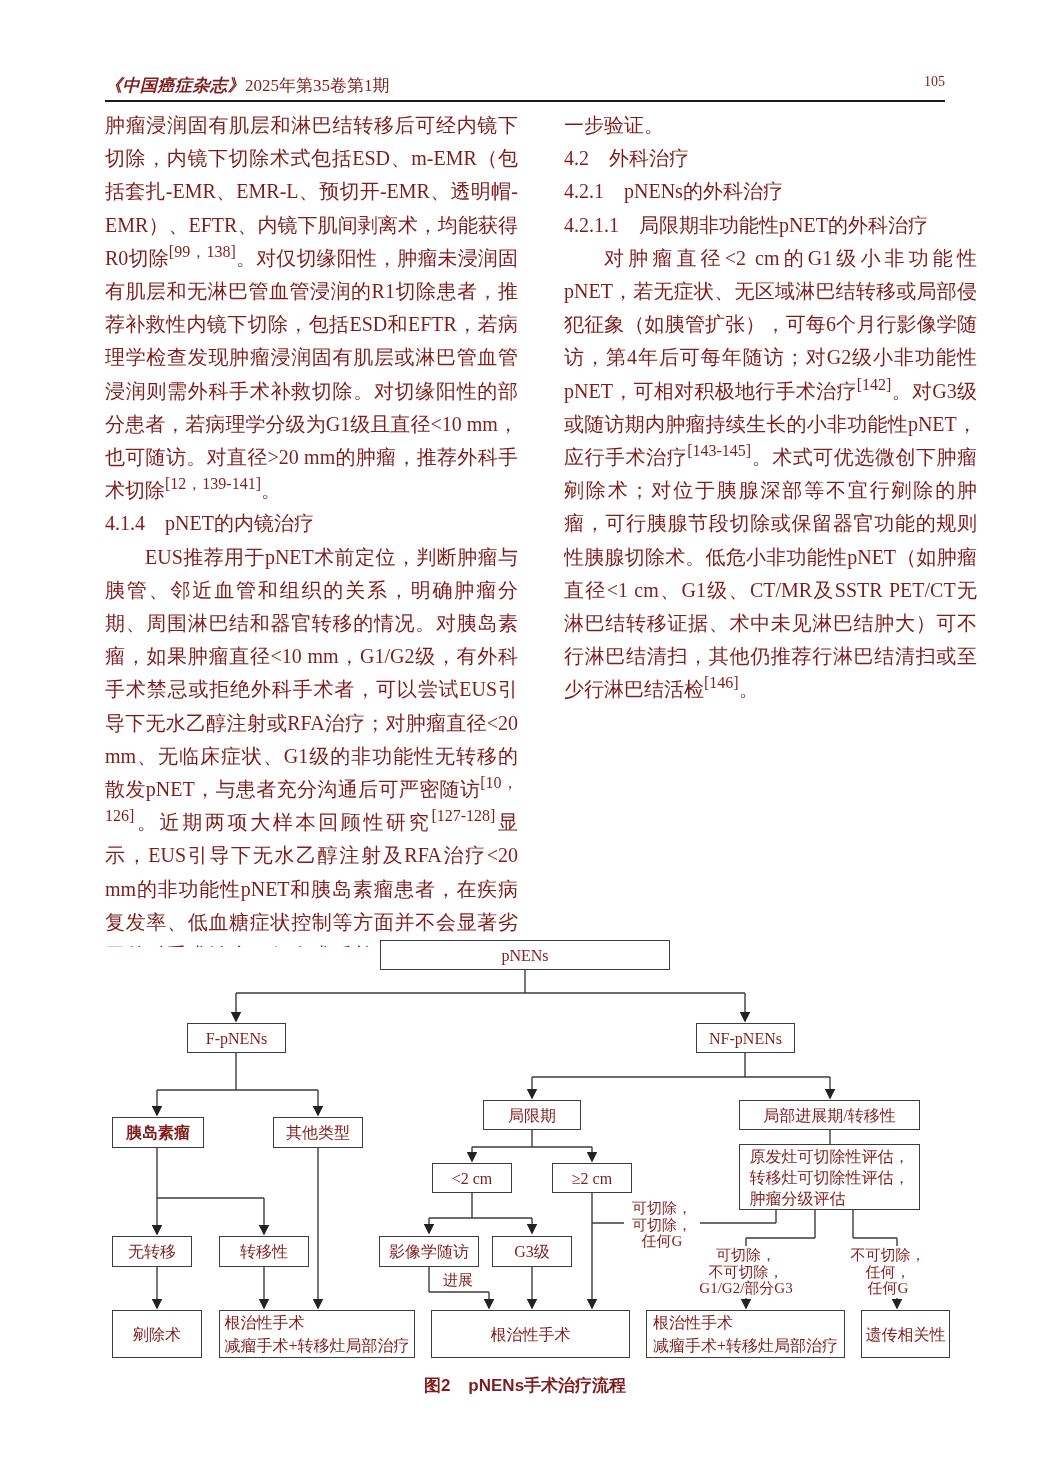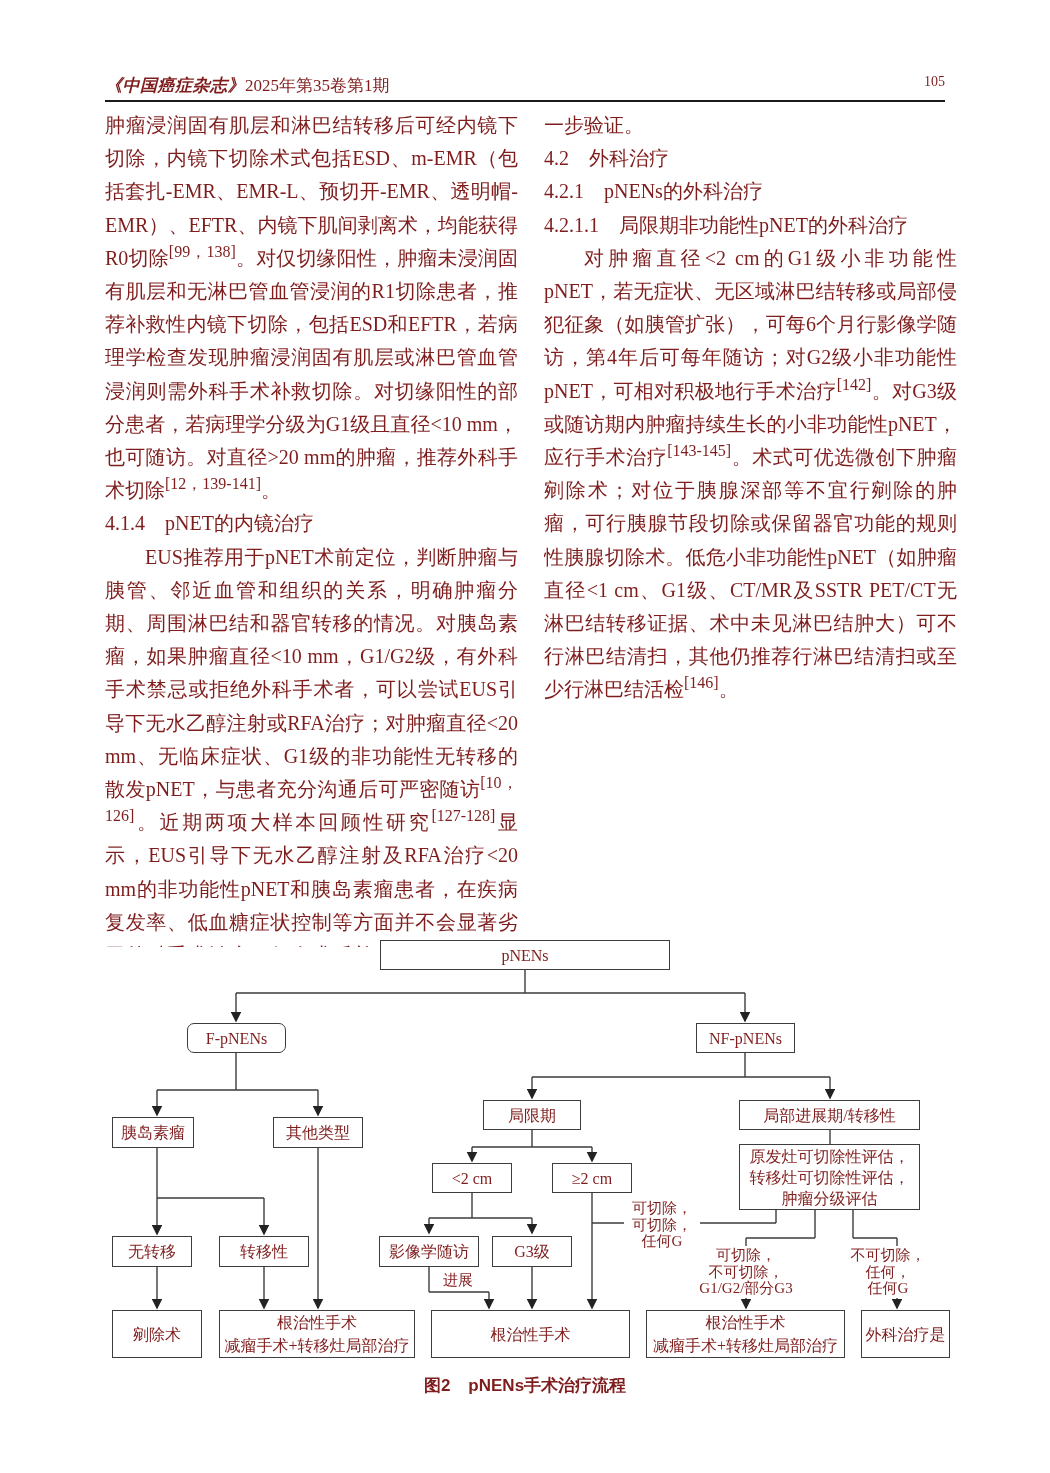--- a/index.html
+++ b/index.html
@@ -8,30 +8,30 @@
   
   #running-head{position:absolute;left:105px;top:74px;width:840px;height:24px;font-size:17px;}
   #journal-name{font-weight:bold;font-style:italic;letter-spacing:.5px;}
   #journal-issue{font-weight:normal;}
   #page-number{position:absolute;right:0;top:0;font-size:14px;}
   #head-rule{position:absolute;left:105px;top:100px;width:840px;height:2px;background:#1b1b1b;}
   
   .col{position:absolute;top:109px;width:413px;height:838px;overflow:hidden;
        font-size:20px;line-height:33.2px;text-align:justify;}
   #col-left{left:105px;}
-  #col-right{left:544px;}
+  #col-right{left:564px;}
   .body-p{margin:0;text-indent:2em;}
   .body-p.no-indent{text-indent:0;}
   .sec-h{margin:0;font-size:20px;font-weight:normal;line-height:33.2px;text-indent:0;}
   sup{font-size:16px;line-height:0;}
   
   #figure{position:absolute;left:0;top:0;width:1050px;height:1473px;pointer-events:none;}
   #flow-svg{position:absolute;left:0;top:0;}
   .fnode{position:absolute;box-sizing:border-box;border:1.4px solid #3d3d3d;background:#fff;
-         display:flex;align-items:center;justify-content:center;text-align:center;
+         display:flex;align-items:center;justify-content:center;
          font-size:16px;line-height:21px;white-space:pre-line;}
   .fnode.big{line-height:23px;}
   .elabel{position:absolute;background:#fff;text-align:center;font-size:15px;line-height:16.5px;
           white-space:pre-line;padding:1px 0;}
   #fig-caption{position:absolute;left:0;top:1374px;width:1050px;text-align:center;
                font-family:"Liberation Sans","DejaVu Sans",sans-serif;font-weight:bold;font-size:17px;}
   #fig-caption .cap-gap{display:inline-block;width:18px;}
 </style>
 </head>
 <body>
@@ -93,42 +93,42 @@
         <path d="M318,1147 V1308" marker-end="url(#arr)"></path>
         <path d="M489,1292 V1308" marker-end="url(#arr)"></path>
         <path d="M532,1267 V1308" marker-end="url(#arr)"></path>
         <path d="M592,1192 V1308" marker-end="url(#arr)"></path>
         <path d="M746,1238 V1308" marker-end="url(#arr)"></path>
         <path d="M897,1238 V1308" marker-end="url(#arr)"></path>
       </g>
     </svg>
 
     <div class="fnode" style="left:380px;top:940px;width:290px;height:30px;">pNENs</div>
-    <div class="fnode" style="left:187px;top:1023px;width:99px;height:30px;border-radius:7px;">F-pNENs</div>
+    <div class="fnode" style="left:187px;top:1023px;width:99px;height:30px;">F-pNENs</div>
     <div class="fnode" style="left:696px;top:1023px;width:99px;height:30px;">NF-pNENs</div>
-    <div class="fnode" style="left:112px;top:1117px;width:82px;height:31px;">胰岛素瘤</div>
+    <div class="fnode" style="left:112px;top:1117px;width:92px;height:31px;font-weight:bold;">胰岛素瘤</div>
     <div class="fnode" style="left:273px;top:1117px;width:90px;height:31px;">其他类型</div>
     <div class="fnode" style="left:483px;top:1100px;width:98px;height:30px;">局限期</div>
     <div class="fnode" style="left:739px;top:1100px;width:181px;height:30px;">局部进展期/转移性</div>
     <div class="fnode" style="left:739px;top:1144px;width:181px;height:66px;">原发灶可切除性评估，
 转移灶可切除性评估，
 肿瘤分级评估</div>
     <div class="fnode" style="left:432px;top:1163px;width:80px;height:30px;">&lt;2 cm</div>
     <div class="fnode" style="left:552px;top:1163px;width:80px;height:30px;">≥2 cm</div>
     <div class="fnode" style="left:112px;top:1236px;width:80px;height:31px;">无转移</div>
     <div class="fnode" style="left:219px;top:1236px;width:90px;height:31px;">转移性</div>
     <div class="fnode" style="left:379px;top:1236px;width:100px;height:31px;">影像学随访</div>
     <div class="fnode" style="left:492px;top:1236px;width:80px;height:31px;">G3级</div>
     <div class="fnode big" style="left:112px;top:1310px;width:90px;height:48px;">剜除术</div>
     <div class="fnode big" style="left:219px;top:1310px;width:196px;height:48px;">根治性手术
 减瘤手术+转移灶局部治疗</div>
     <div class="fnode big" style="left:431px;top:1310px;width:199px;height:48px;">根治性手术</div>
     <div class="fnode big" style="left:646px;top:1310px;width:199px;height:48px;">根治性手术
 减瘤手术+转移灶局部治疗</div>
-    <div class="fnode big" style="left:861px;top:1310px;width:89px;height:48px;">外科治疗是</div>
+    <div class="fnode big" style="left:861px;top:1310px;width:89px;height:48px;">遗传相关性</div>
 
     <div class="elabel" style="left:624px;top:1199px;width:76px;">可切除，
 可切除，
 任何G</div>
     <div class="elabel" style="left:688px;top:1246px;width:116px;">可切除，
 不可切除，
 G1/G2/部分G3</div>
     <div class="elabel" style="left:850px;top:1246px;width:76px;">不可切除，
 任何，
 任何G</div>

